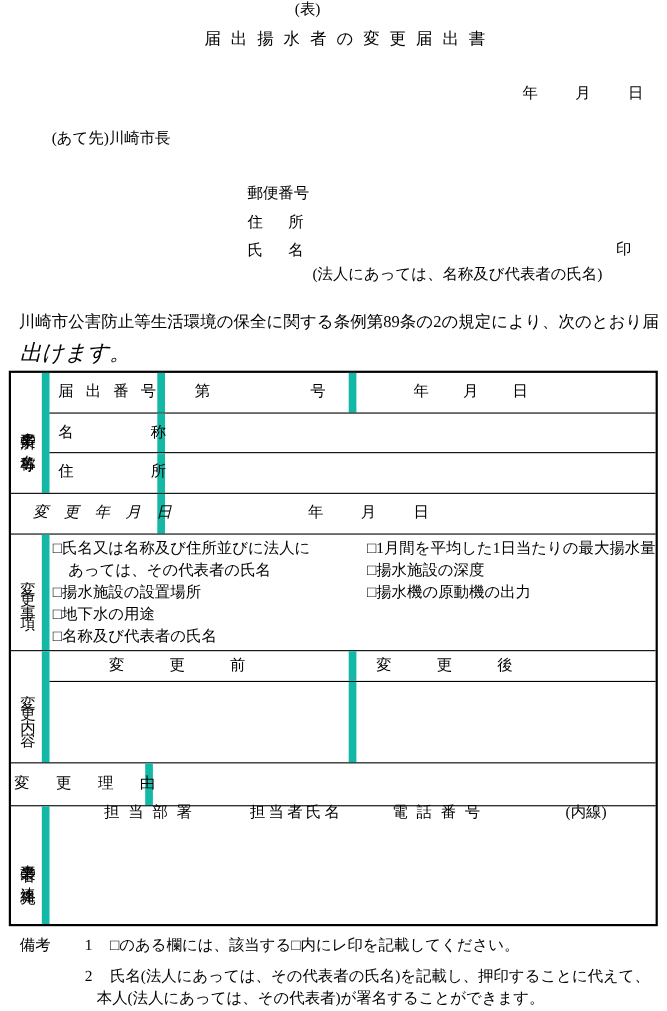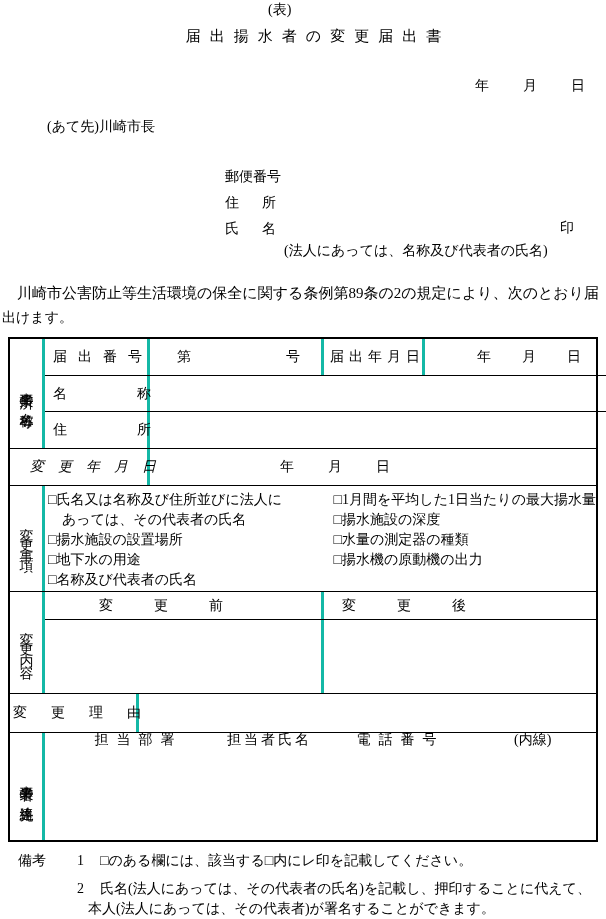--- a/index.html
+++ b/index.html
@@ -11,40 +11,40 @@
   .lbl-front{left:268px;top:3px;}
   .ttl{left:35px;top:29px;width:566px;text-align:center;font-size:15px;letter-spacing:9px;}
   .date-top{left:475px;top:79px;letter-spacing:34px;}
   .addressee{left:47px;top:120px;}
   .postal{left:225px;top:170px;font-family:Liberation Mono, monospace;}
   .addr-lab{left:225px;top:196px;}
   .name-lab{left:225px;top:222px;}
   .seal{left:560px;top:221px;}
   .corp-note{left:284px;top:244px;}
   .intro1{left:2px;top:286px;font-size:15px;}
-  .intro2{left:2px;top:311px;font-size:14px;}
+  .intro2{left:18px;top:311px;font-size:20px;font-style:italic;}
 
   
   .rem-lab{left:18px;top:854px;}
   .n1-no{left:77px;top:854px;}
   .n1-tx{left:100px;top:854px;}
   .n2-no{left:77px;top:882px;}
   .n2-tx{left:100px;top:882px;}
   .n3-tx{left:88px;top:902px;}
 
   
   .form-table{position:absolute;left:8px;top:337px;width:590px;height:505px;
     border:2px solid #000;box-sizing:border-box;display:flex;flex-direction:column;font-size:14px;}
   .form-table *{box-sizing:border-box;}
   .tr{display:flex;flex-direction:row;}
   .colflex{flex:1;display:flex;flex-direction:column;}
   .rowflex{flex:1;}
   .bt{border-top:1px solid #000;}
   .bb{border-bottom:1px solid #000;}
-  .br{border-right:3px solid #14b8a6;}
+  .br{border-right:7px solid #14b8a6;}
   .cell{display:flex;align-items:center;white-space:nowrap;}
   .vcell{width:35px;display:flex;align-items:center;justify-content:center;
     writing-mode:vertical-rl;text-orientation:upright;white-space:nowrap;}
   .hg1{height:109px;}
   .hD{height:37px;}
   .hE{height:106px;}
   .hFG{height:102px;}
   .h28{height:28px;}
   .hH{height:39px;}
   .hI{flex:1;}
@@ -91,21 +91,20 @@
 
     <div class="tr hg1">
       <div class="vcell br ls1">事業所の名称等</div>
       <div class="colflex">
         <div class="tr rowflex">
           <div class="cell w105 br pl8 ls11">届出番号</div>
           <div class="cell w174 br numcell">
             <span>第</span>
             <span>号</span>
           </div>
-          <div class="cell w101 br pl6 ls5">届出年月日</div>
           <div class="cell flex1 pl52 ls31">年月日</div>
         </div>
         <div class="tr rowflex bt">
           <div class="cell w105 br pl8 ls70">名称</div>
           <div class="cell flex1"></div>
         </div>
         <div class="tr rowflex bt">
           <div class="cell w105 br pl8 ls70">住所</div>
           <div class="cell flex1"></div>
         </div>
@@ -122,21 +121,20 @@
       <div class="chk-col w287">
         <div class="chk-line">□氏名又は名称及び住所並びに法人に</div>
         <div class="chk-line">　あっては、その代表者の氏名</div>
         <div class="chk-line">□揚水施設の設置場所</div>
         <div class="chk-line">□地下水の用途</div>
         <div class="chk-line">□名称及び代表者の氏名</div>
       </div>
       <div class="chk-col flex1">
         <div class="chk-line">□1月間を平均した1日当たりの最大揚水量</div>
         <div class="chk-line">□揚水施設の深度</div>
-        <div class="chk-line">□水量の測定器の種類</div>
         <div class="chk-line">□揚水機の原動機の出力</div>
       </div>
     </div>
 
     <div class="tr hFG bt">
       <div class="vcell br ls11">変更内容</div>
       <div class="colflex">
         <div class="tr h28 bb">
           <div class="cell w279 br pl54 ls41">変更前</div>
           <div class="cell flex1 pl18 ls41">変更後</div>

